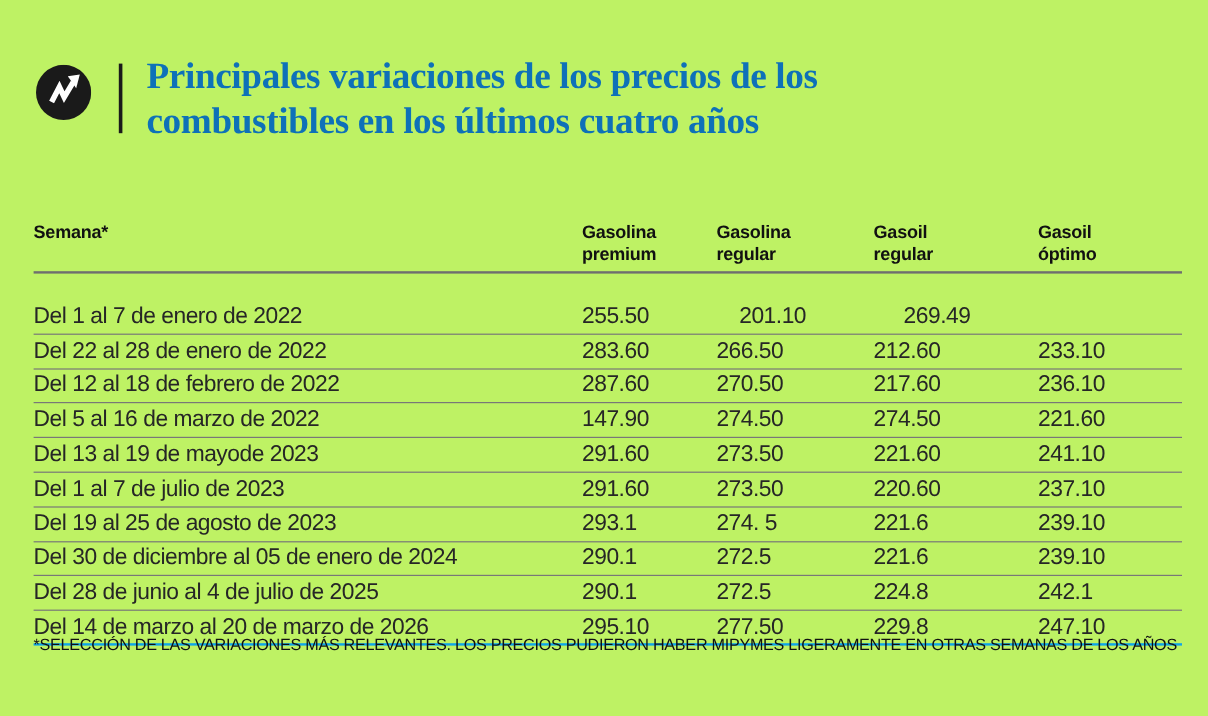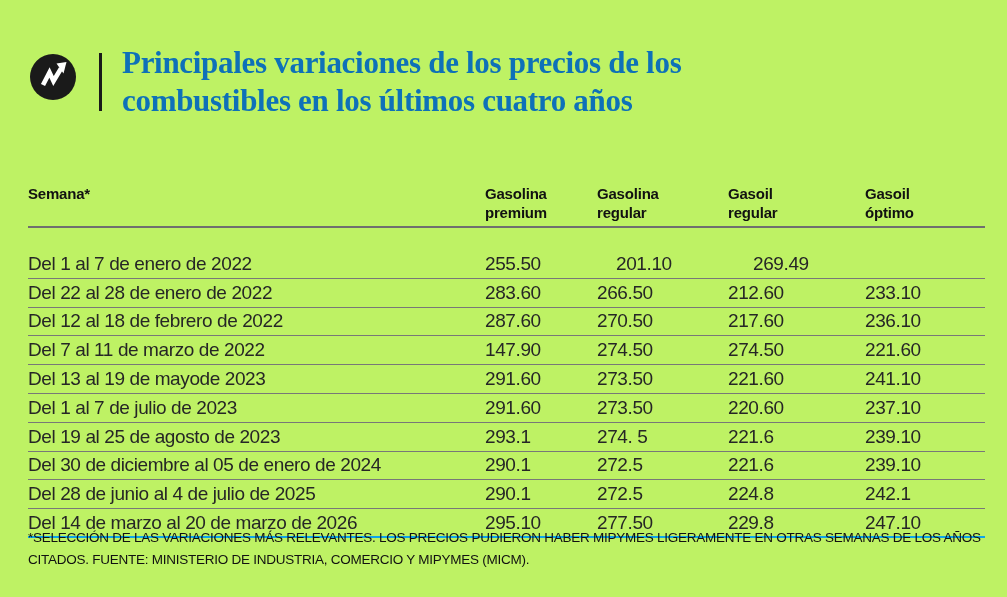--- a/index.html
+++ b/index.html
@@ -99,21 +99,21 @@
 
   <div class="tr">
     <div class="td c0">Del 12 al 18 de febrero de 2022</div>
     <div class="td c1">287.60</div>
     <div class="td c2">270.50</div>
     <div class="td c3">217.60</div>
     <div class="td c4">236.10</div>
   </div>
 
   <div class="tr">
-    <div class="td c0">Del 7 al 11 de marzo de 2022</div>
+    <div class="td c0">Del 5 al 16 de marzo de 2022</div>
     <div class="td c1">147.90</div>
     <div class="td c2">274.50</div>
     <div class="td c3">274.50</div>
     <div class="td c4">221.60</div>
   </div>
 
   <div class="tr">
     <div class="td c0">Del 13 al 19 de mayode 2023</div>
     <div class="td c1">291.60</div>
     <div class="td c2">273.50</div>
@@ -156,15 +156,15 @@
   <div class="tr">
     <div class="td c0">Del 14 de marzo al 20 de marzo de 2026</div>
     <div class="td c1">295.10</div>
     <div class="td c2">277.50</div>
     <div class="td c3">229.8</div>
     <div class="td c4">247.10</div>
   </div>
 </div>
   </div>
 
-  <p class="footnote"><span>*SELECCIÓN DE LAS VARIACIONES MÁS RELEVANTES. LOS PRECIOS PUDIERON HABER MIPYMES LIGERAMENTE EN OTRAS SEMANAS DE LOS AÑOS</span><br><span>CITADOS. FUENTE: MINISTERIO DE INDUSTRIA, COMERCIO Y MIPYMES (MICM).</span></p>
+  <p class="footnote"><span>*SELECCIÓN DE LAS VARIACIONES MÁS RELEVANTES. LOS PRECIOS PUDIERON HABER MIPYMES LIGERAMENTE EN OTRAS SEMANAS DE LOS AÑOS</span><br></p>
 
 </div>
 
 </body></html>

